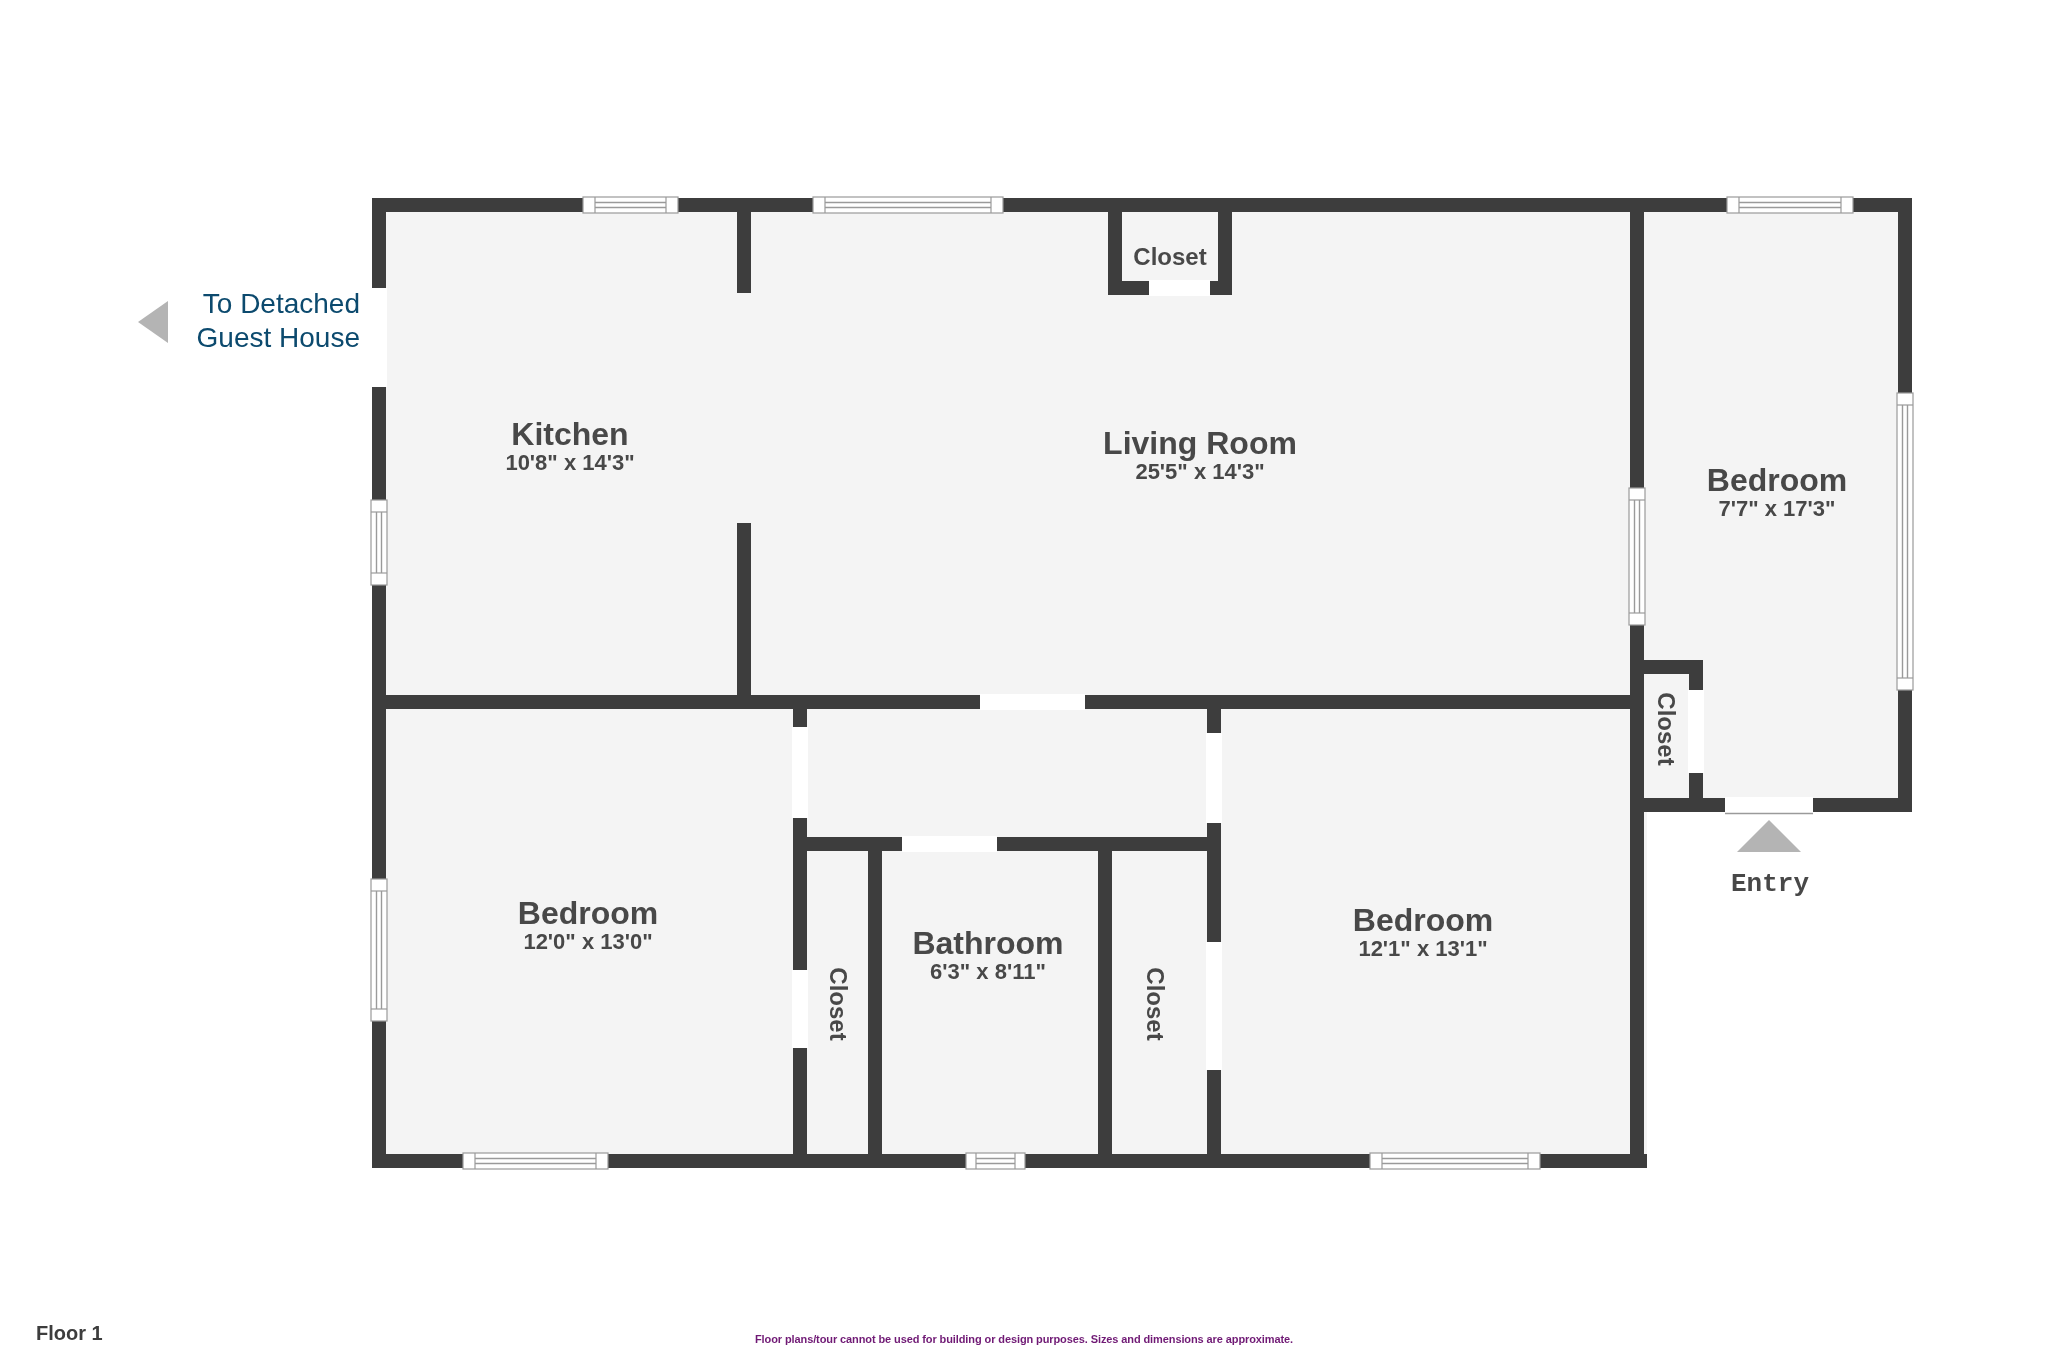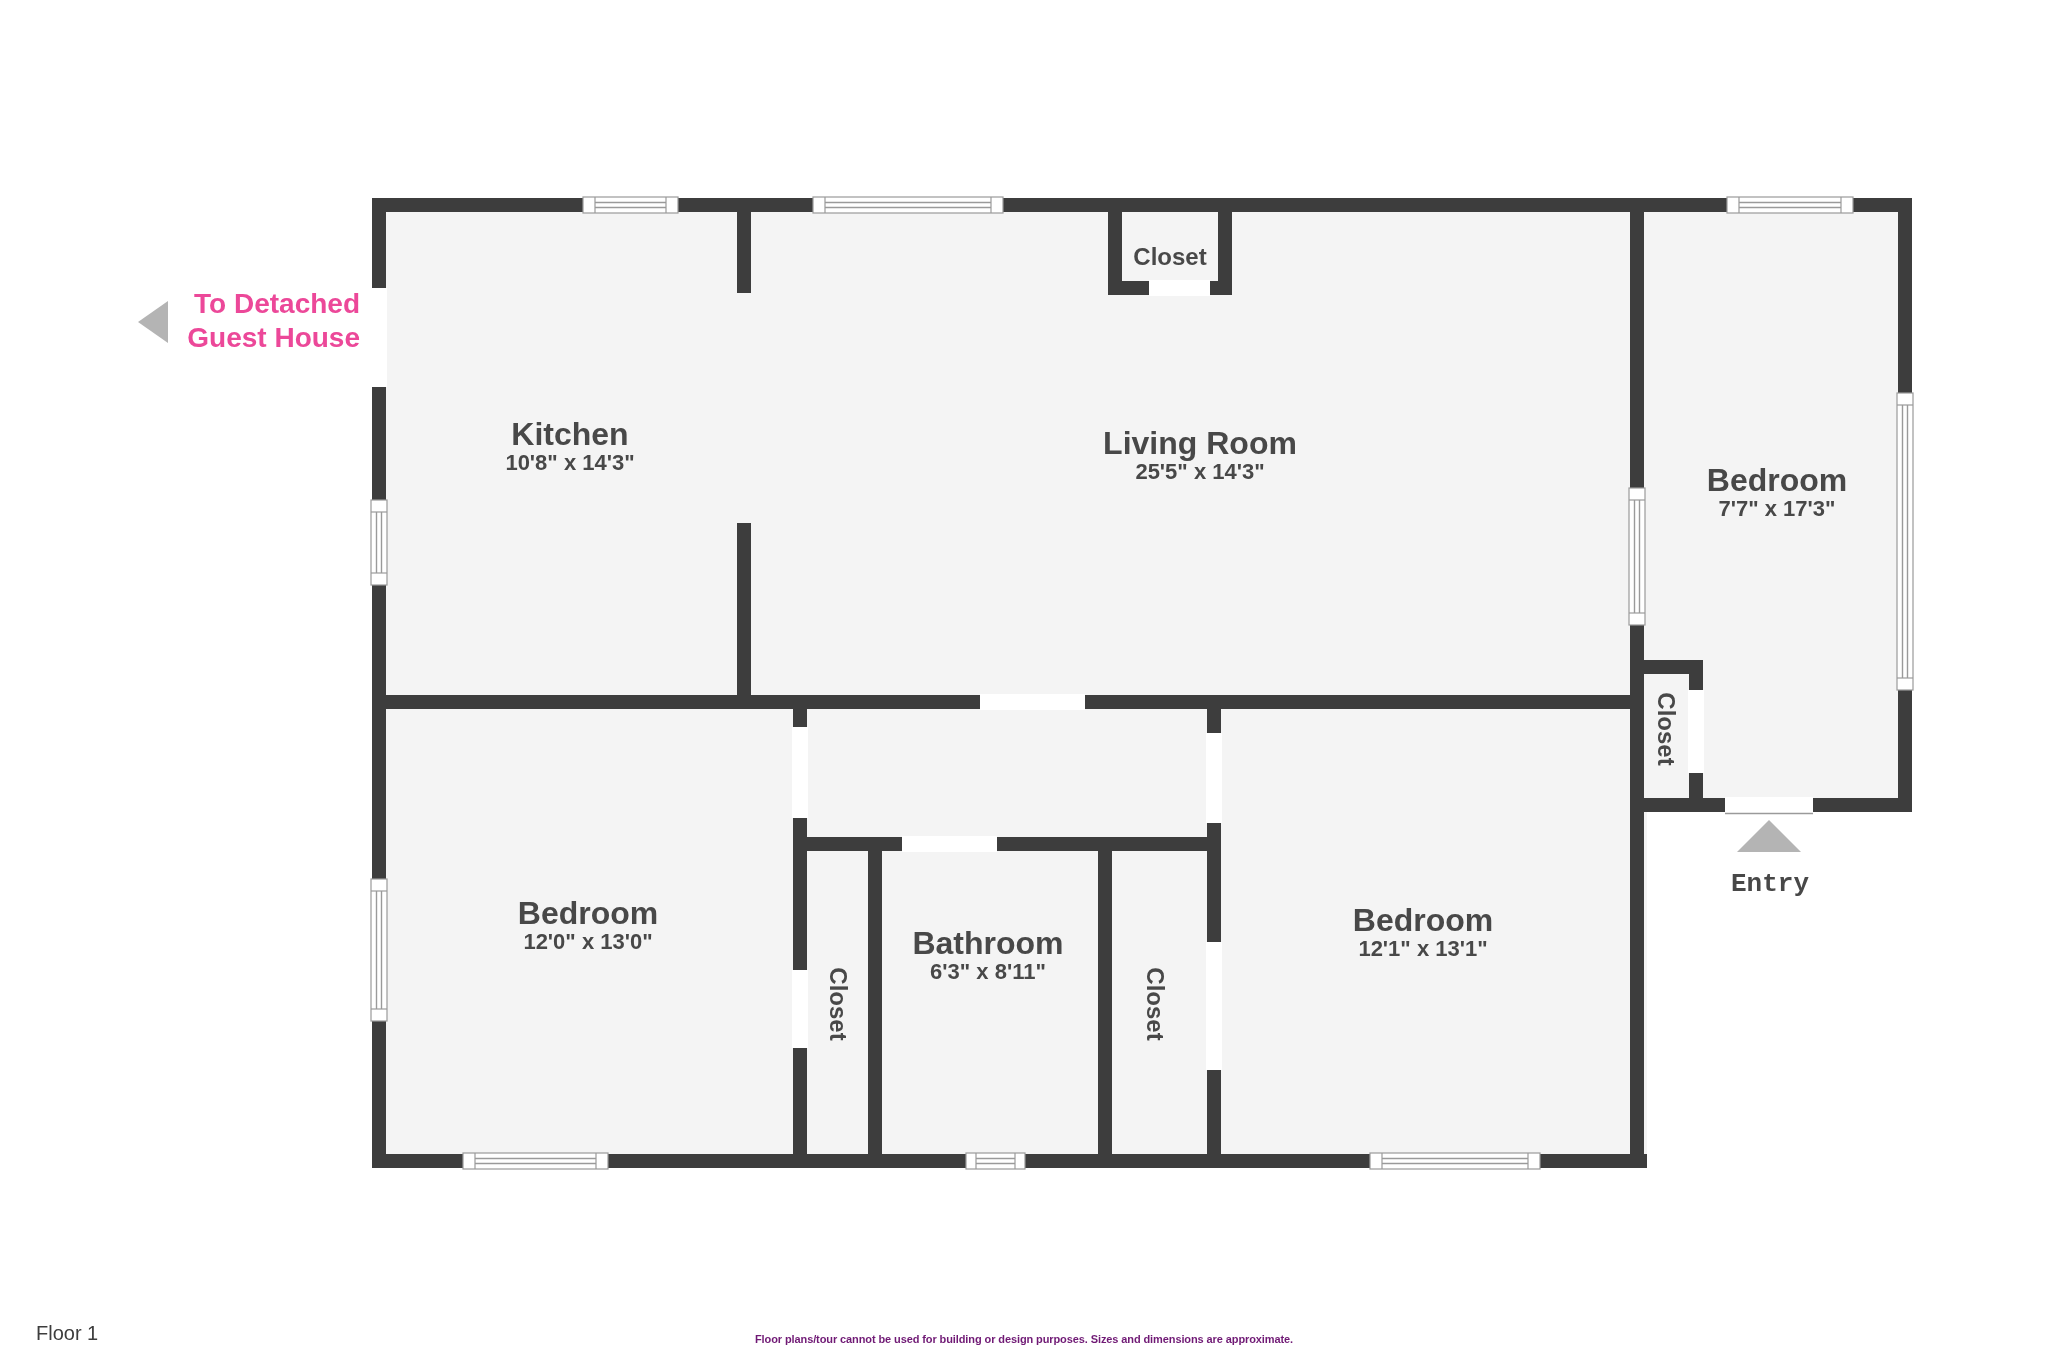--- a/index.html
+++ b/index.html
@@ -23,32 +23,32 @@
   .label.rot90 { transform: translate(-50%, -50%) rotate(90deg); }
   .room-name { font-size: 32px; line-height: 31px; }
   .room-dims { font-size: 22px; line-height: 26px; }
   .closet-name { font-size: 24px; line-height: 26px; }
   .entry-name { font-size: 26px; line-height: 28px; font-family: Liberation Mono, monospace; }
   .guest-note {
     position: absolute;
     right: 1688px;
     top: 287px;
     text-align: right;
-    color: #ec4899;
-    font-weight: bold;
+    color: #0c4a6e;
+    font-weight: normal;
     font-size: 28px;
     line-height: 34px;
     white-space: nowrap;
   }
   .floor-label {
     position: absolute;
     left: 36px;
     top: 1322px;
     font-size: 20px;
-    font-weight: normal;
+    font-weight: bold;
     color: #3d3d3d;
   }
   .disclaimer {
     position: absolute;
     left: 50%;
     transform: translateX(-50%);
     top: 1333px;
     font-size: 11px;
     font-weight: bold;
     color: #701a75;

